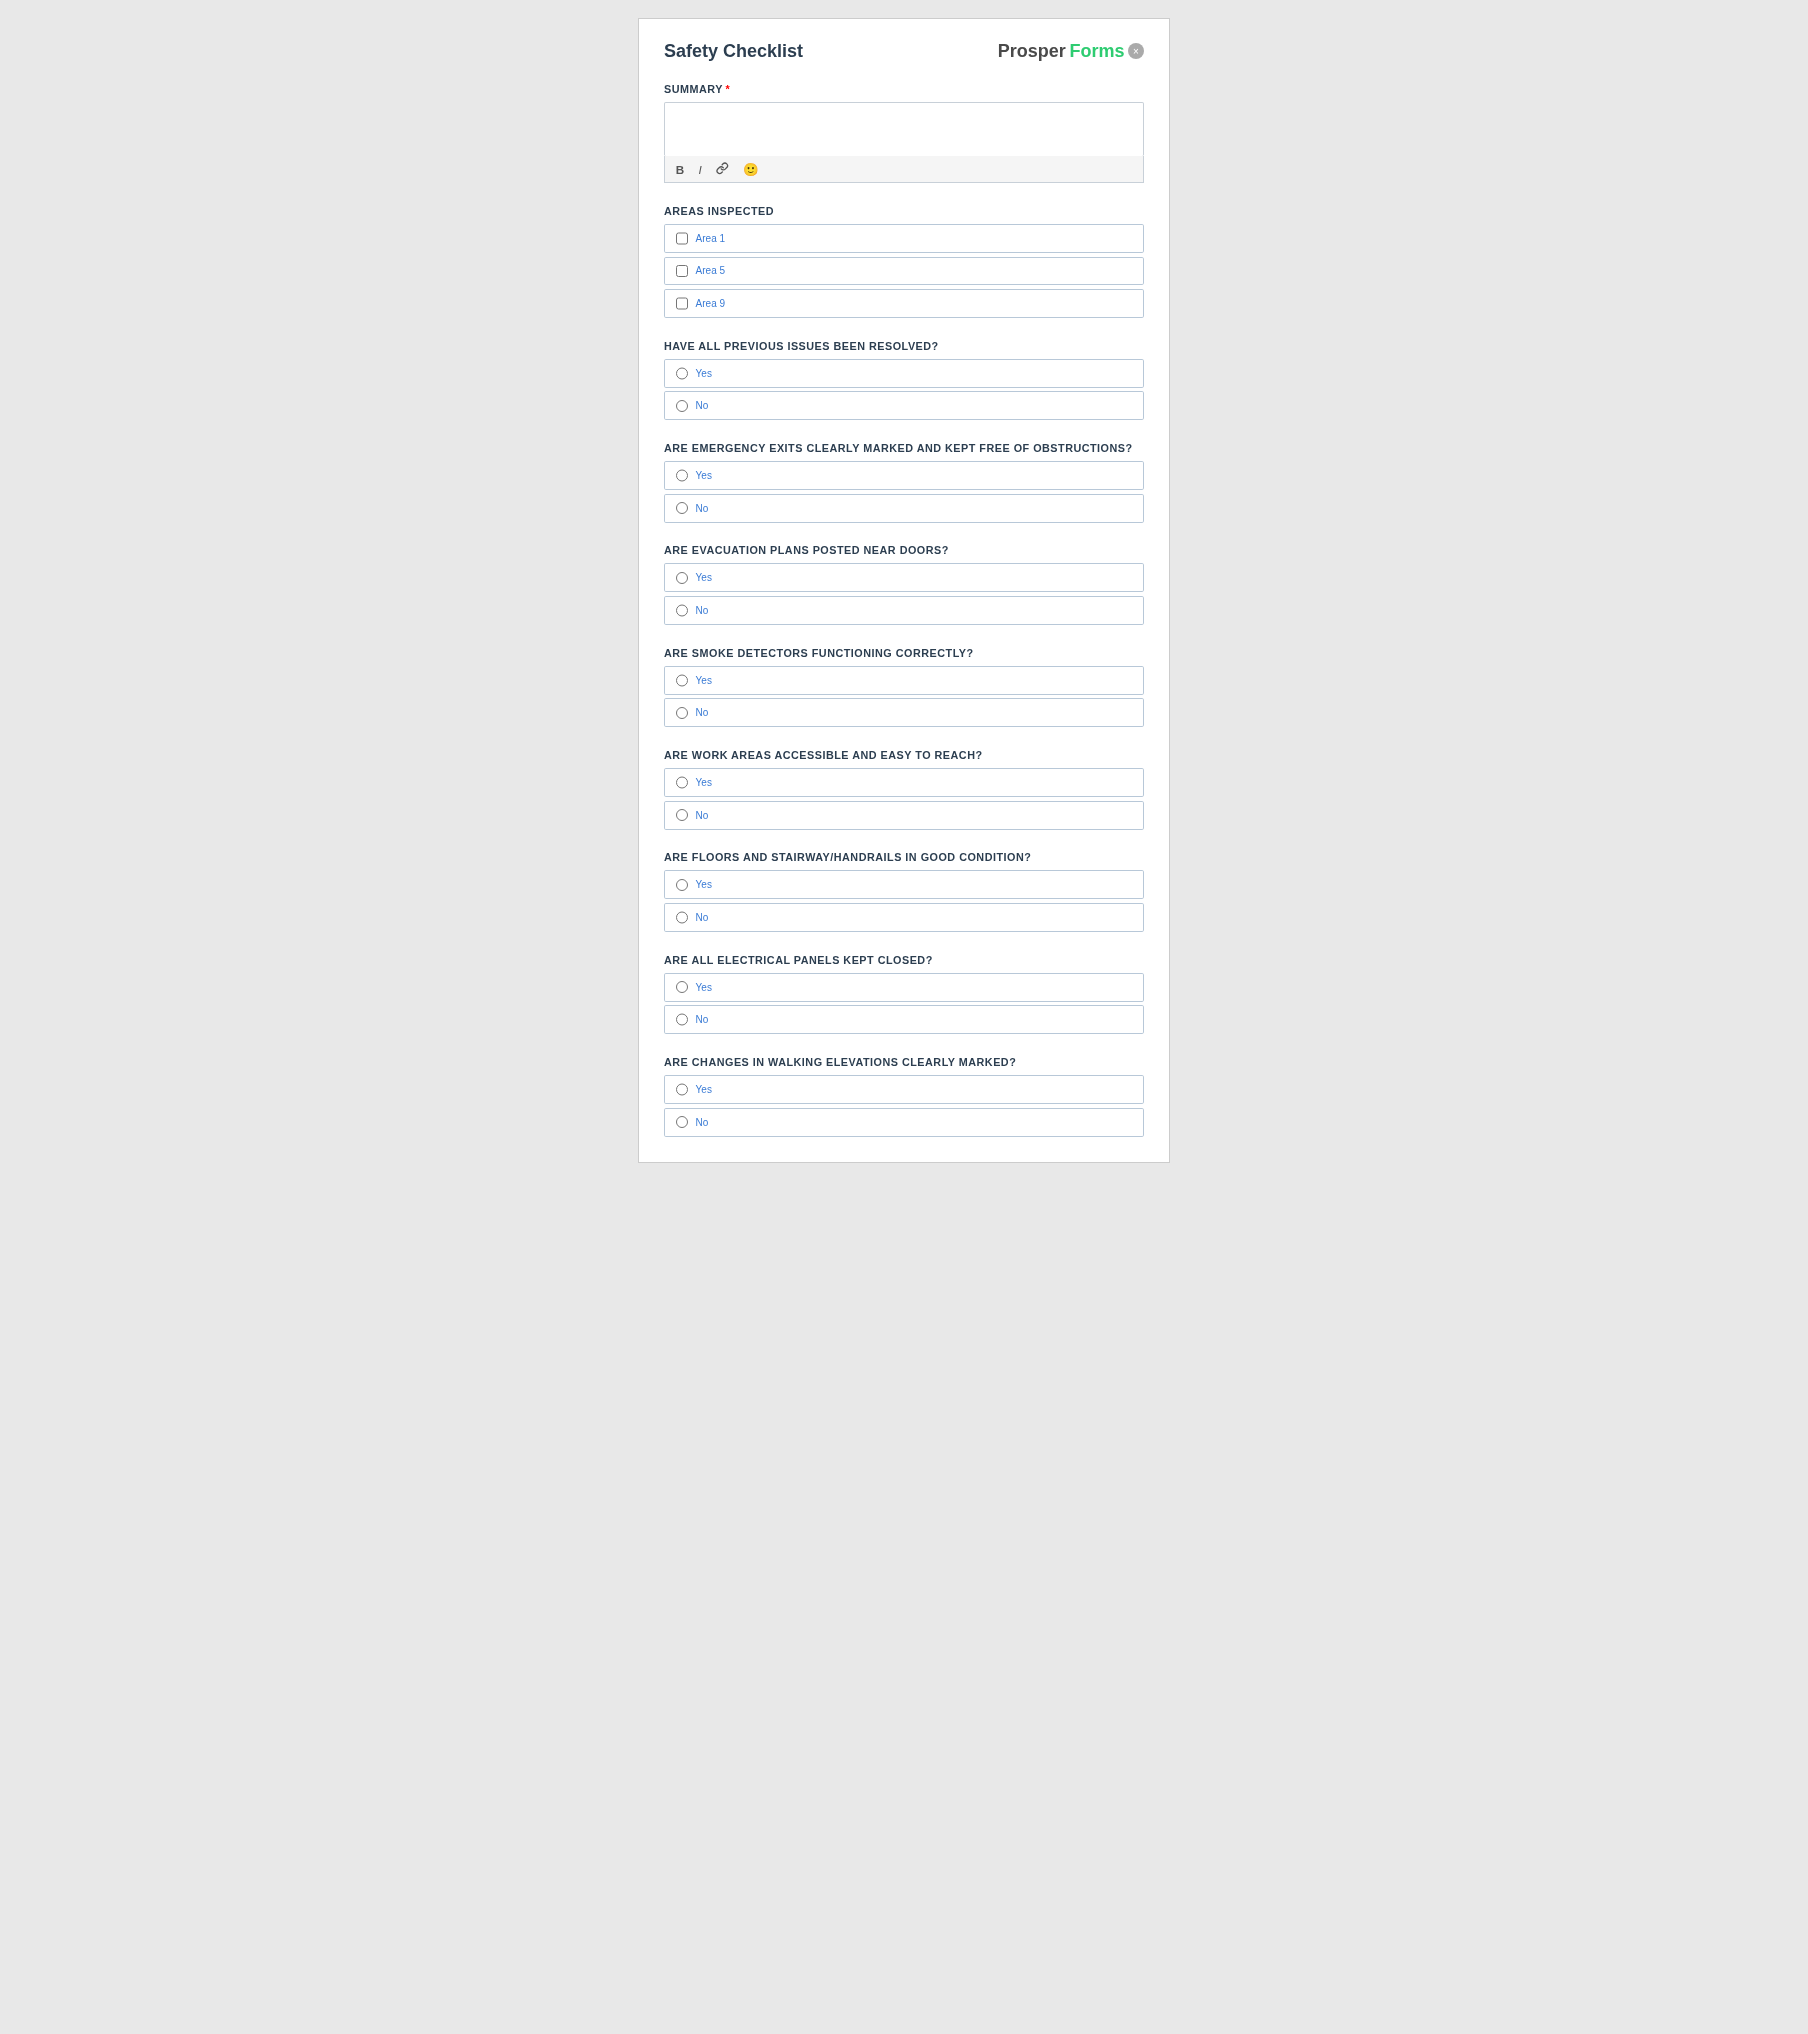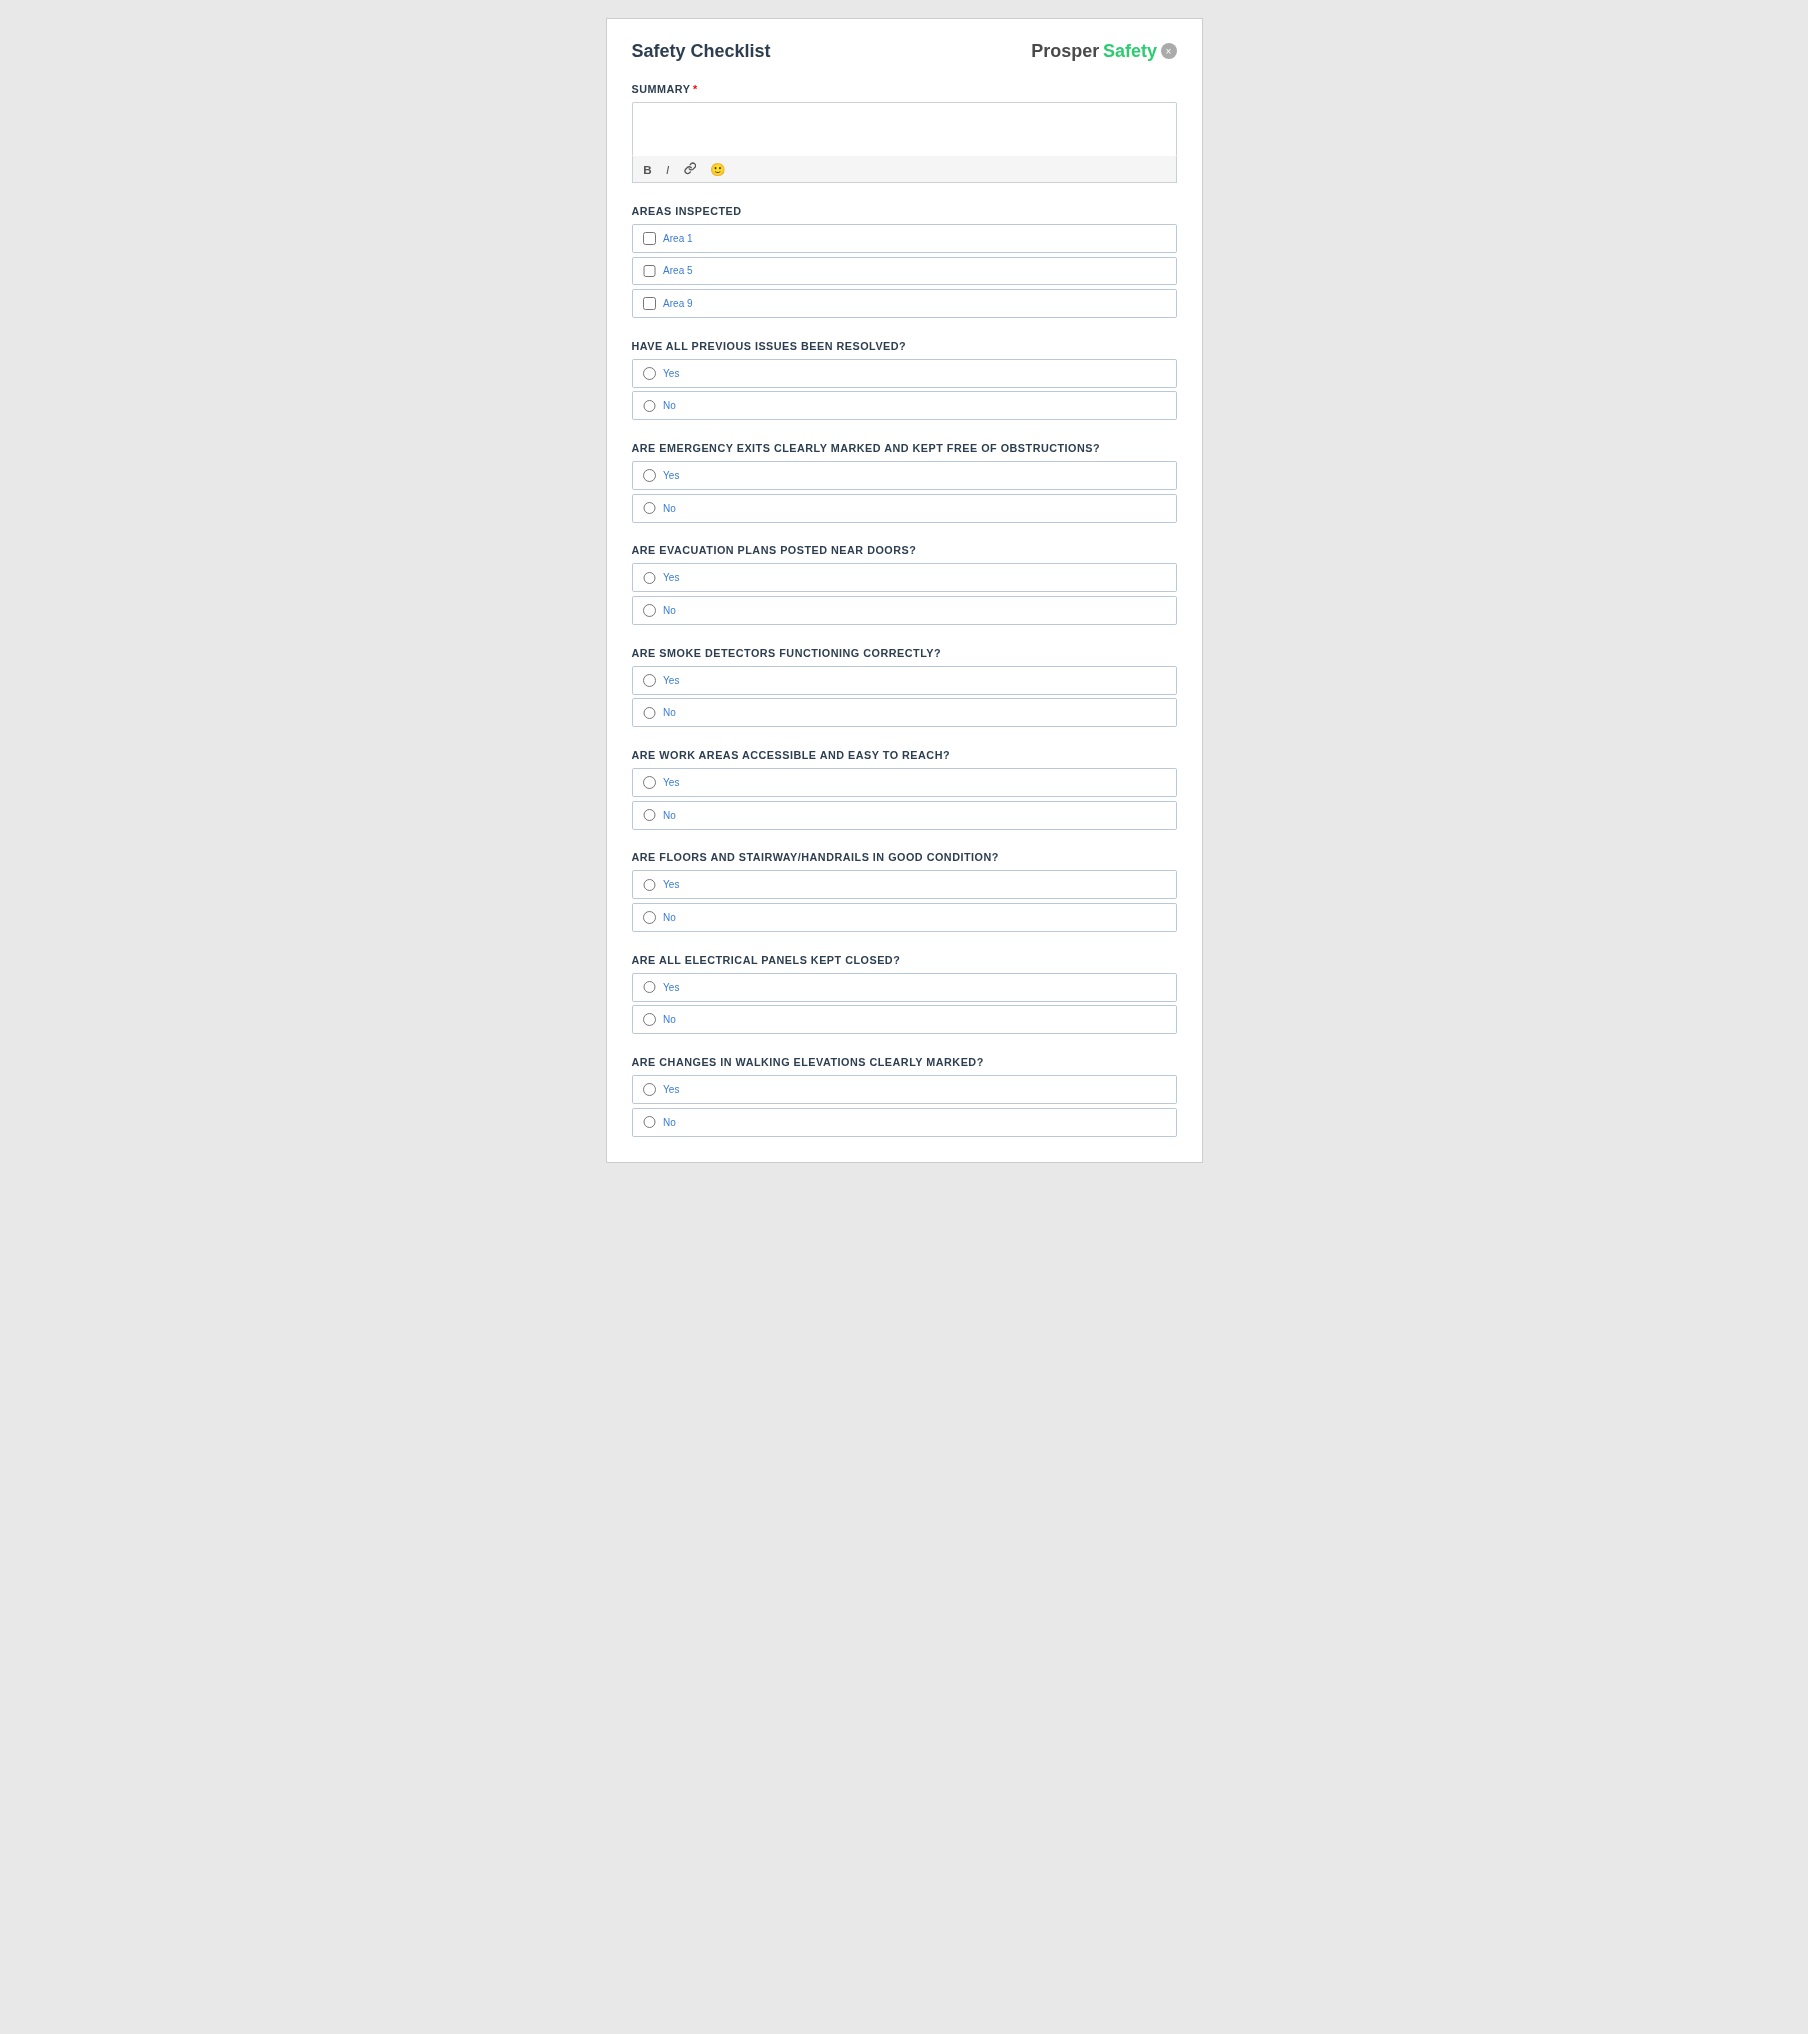--- a/index.html
+++ b/index.html
@@ -12,21 +12,21 @@
       background: #e8e8e8;
       font-family: Arial, sans-serif;
       display: flex;
       justify-content: center;
       padding: 18px;
     }
 
     .form-container {
       background: #ffffff;
       border: 0.9px solid #cccccc;
-      width: 597px;
+      width: 532px;
       padding: 21.6px 25px;
       position: relative;
     }
 
     .header {
       display: flex;
       justify-content: space-between;
       align-items: flex-start;
       margin-bottom: 14.4px;
     }
@@ -161,21 +161,21 @@
 </head>
 <body>
 
 <div class="form-container">
 
   <div class="header">
     <div class="form-title">Safety Checklist</div>
     <div style="display:flex; align-items:center;">
       <span class="brand-logo">
         <span class="brand-prosper">Prosper</span>
-          <span class="brand-forms">Safety</span>
+          <span class="brand-forms">Forms</span>
       </span>
       <span class="close-btn">×</span>
     </div>
   </div>
 
   <div class="question-section">
     <div class="section-label">
       <span>SUMMARY</span><span class="required-star">*</span>
     </div>
     <div class="summary-wrapper">

